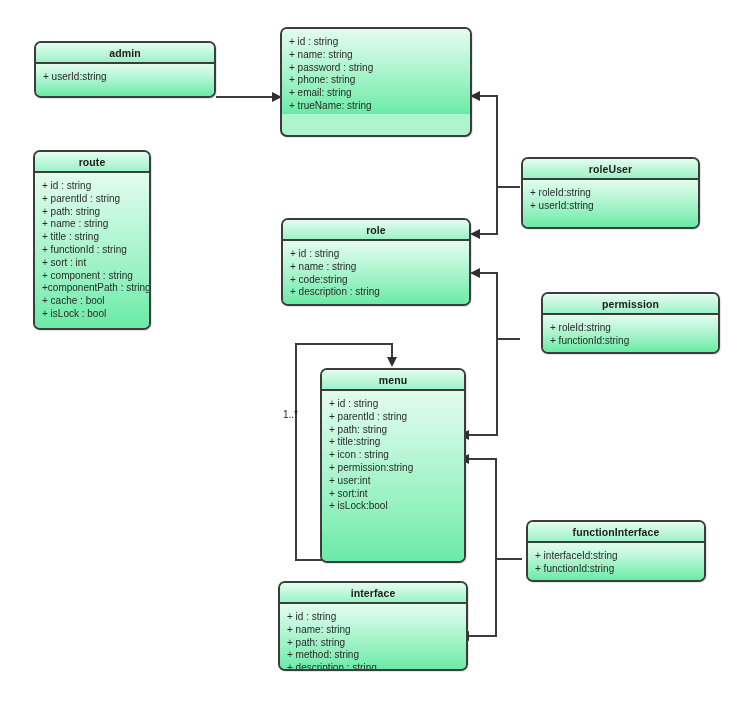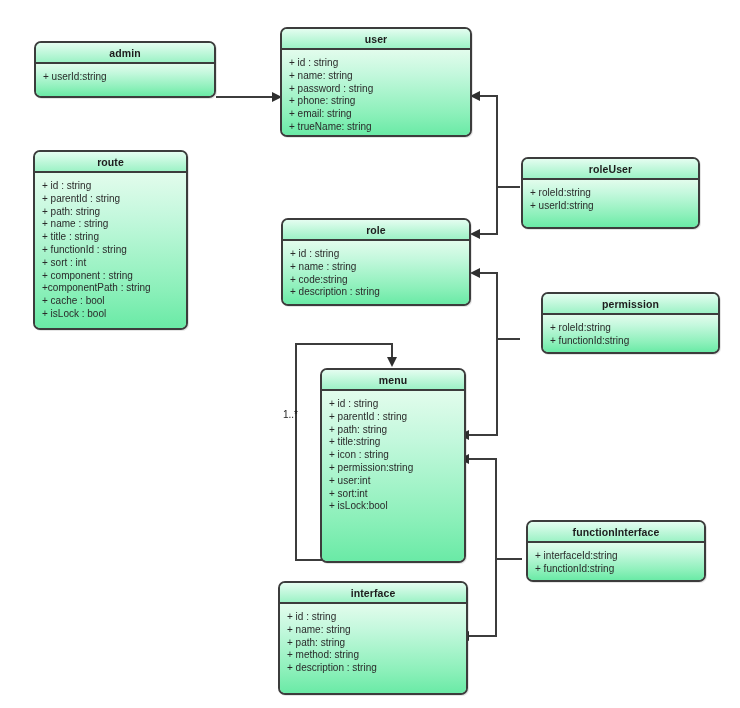--- a/index.html
+++ b/index.html
@@ -129,32 +129,31 @@
   <div class="mult-label" style="left:283px; top:409px;">1..*</div>
 
   <div class="uml-class" style="left:34px; top:41px; width:182px; height:57px;">
     <div class="uml-header">admin</div>
     <div class="uml-body">
       <div class="uml-attr">+ userId:string</div>
     </div>
   </div>
 
   <div class="uml-class" style="left:280px; top:27px; width:192px; height:110px;">
-    <div class="uml-header">user</div>
     <div class="uml-body">
       <div class="uml-attr">+ id : string</div>
       <div class="uml-attr">+ name: string</div>
       <div class="uml-attr">+ password : string</div>
       <div class="uml-attr">+ phone: string</div>
       <div class="uml-attr">+ email: string</div>
       <div class="uml-attr">+ trueName: string</div>
     </div>
   </div>
 
-  <div class="uml-class" style="left:33px; top:150px; width:155px; height:180px;">
+  <div class="uml-class" style="left:33px; top:150px; width:118px; height:180px;">
     <div class="uml-header">route</div>
     <div class="uml-body">
       <div class="uml-attr">+ id : string</div>
       <div class="uml-attr">+ parentId : string</div>
       <div class="uml-attr">+ path: string</div>
       <div class="uml-attr">+ name : string</div>
       <div class="uml-attr">+ title : string</div>
       <div class="uml-attr">+ functionId : string</div>
       <div class="uml-attr">+ sort : int</div>
       <div class="uml-attr">+ component : string</div>
@@ -206,21 +205,21 @@
   </div>
 
   <div class="uml-class" style="left:526px; top:520px; width:180px; height:62px;">
     <div class="uml-header">functionInterface</div>
     <div class="uml-body">
       <div class="uml-attr">+ interfaceId:string</div>
       <div class="uml-attr">+ functionId:string</div>
     </div>
   </div>
 
-  <div class="uml-class" style="left:278px; top:581px; width:190px; height:114px;">
+  <div class="uml-class" style="left:278px; top:581px; width:190px; height:90px;">
     <div class="uml-header">interface</div>
     <div class="uml-body">
       <div class="uml-attr">+ id : string</div>
       <div class="uml-attr">+ name: string</div>
       <div class="uml-attr">+ path: string</div>
       <div class="uml-attr">+ method: string</div>
       <div class="uml-attr">+ description : string</div>
     </div>
   </div>
 

